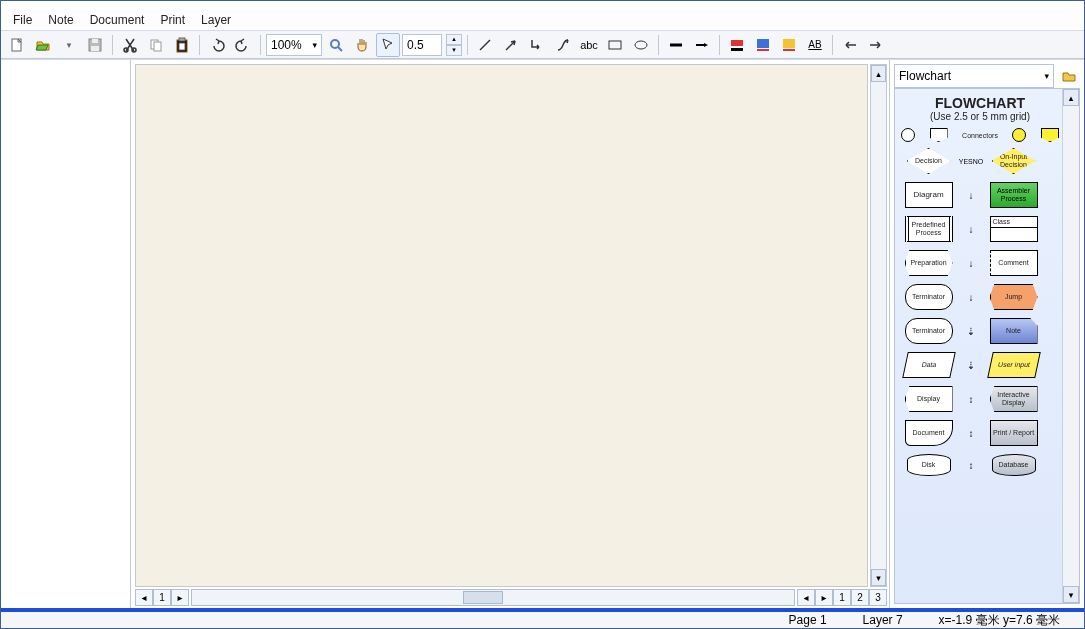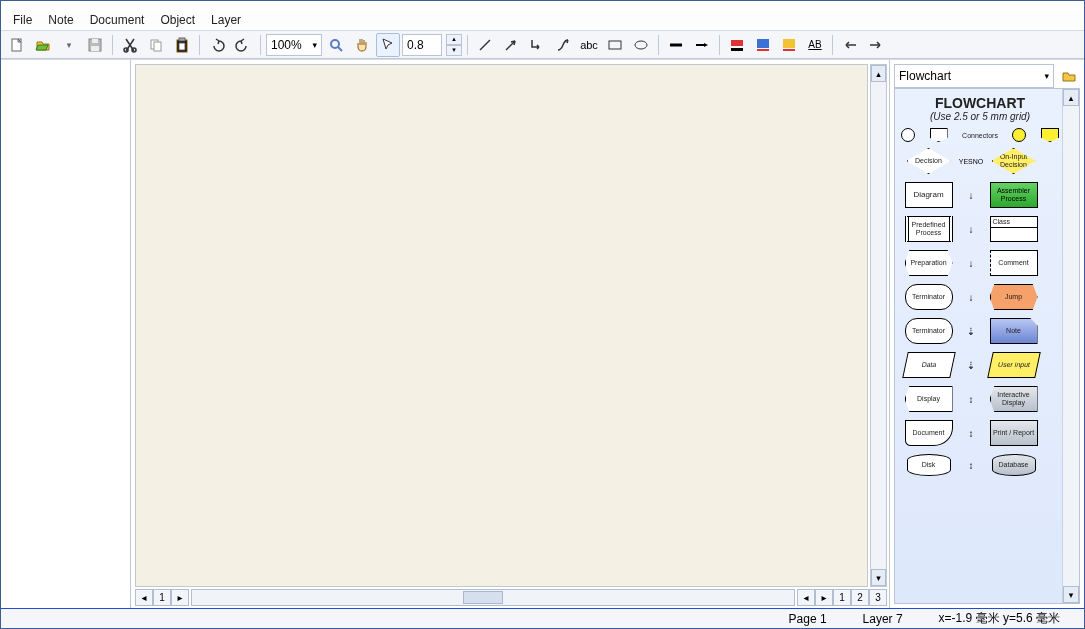--- a/index.html
+++ b/index.html
@@ -47,21 +47,21 @@
   
   .palette { width:195px; border-left:1px solid #c0c8d4; display:flex; flex-direction:column;}
   .palette-hdr { height:24px; border:1px solid #b9c5d7; margin:4px; background:#fff; display:flex; align-items:center; padding:0 4px; font-size:12px;}
   .palette-hdr .arrow { margin-left:auto; font-size:9px; }
   .palette-body { flex:1; margin:0 4px 4px 4px; border:1px solid #b9c5d7; background:linear-gradient(#eaf1fe,#dde8fb); overflow:hidden; position:relative;}
   .palette-body .scroll { width:17px; position:absolute; right:0; top:0; bottom:0; background:#f0f3f8; border-left:1px solid #c7d2e2;}
   .palette-body .scroll .arrow { height:17px; border:1px solid #b1bed2; background:#e6ecf5; font-size:9px; display:flex; align-items:center; justify-content:center;}
   .palette-content { padding:6px 20px 6px 6px; font-size:10px; color:#222; }
   .palette-content .ph { text-align:center; font-family:"Times New Roman",serif;}
   .palette-content .ph .h1{ font-size:14px; font-weight:bold;}
-  .palette-content .ph .h2{ font-style:italic; font-size:10px;}
+  .palette-content .ph .h2{ font-size:10px;}
   .prow { display:flex; align-items:center; justify-content:space-between; margin-top:6px;}
   .shape { background:#fff; border:1px solid #000; display:flex; align-items:center; justify-content:center; font-size:8px; text-align:center; line-height:1.1;}
   .shape.box { width:48px; height:26px;}
   .shape.diamond { width:44px; height:26px; transform:skewX(0); clip-path:polygon(50% 0,100% 50%,50% 100%,0 50%); }
   .shape.yellow { background:#ffef66;}
   .shape.green { background:linear-gradient(#64d264,#2da82d); color:#000;}
   .shape.orange { background:#f6a06a;}
   .shape.blue { background:linear-gradient(#b7c6f3,#6c85d2);}
   .shape.terminator { border-radius:12px;}
   .shape.parallelogram { transform:skewX(-12deg);}
@@ -73,38 +73,38 @@
   .shape.db3d { background:linear-gradient(#e4e7ec,#b8c0cb);}
   .arrowv { width:14px; display:flex; align-items:center; justify-content:center; color:#000;}
   .col3 { display:grid; grid-template-columns:55px 30px 55px; align-items:center; justify-items:center; row-gap:8px; margin-top:6px;}
   .tiny { font-size:7px;}
   .circle { width:14px; height:14px; border:1px solid #000; border-radius:50%; background:#fff;}
   .circle.y { background:#ffef33;}
   .pent { width:18px; height:14px; border:1px solid #000; background:#fff; clip-path:polygon(0 0,100% 0,100% 70%,50% 100%,0 70%);}
   .pent.y { background:#ffef33;}
 
   
-  .statusbar { height:20px; border-top:1px solid #1d4ed8; background:#f4f6fa; display:flex; align-items:center; font-size:12px; padding:0 6px;}
+  .statusbar { height:20px; border-top:4px solid #1d4ed8; background:#f4f6fa; display:flex; align-items:center; font-size:12px; padding:0 6px;}
   .statusbar .spacer { flex:1;}
   .statusbar .cell { padding:0 18px;}
 
   .dim { color:#999; }
   svg.iconline { stroke:#333; fill:none; stroke-width:1.5;}
 </style>
 </head>
 <body>
 
 <div class="window">
 
 
   <div class="menubar">
     <div class="menu-item">File</div>
     <div class="menu-item">Note</div>
     <div class="menu-item">Document</div>
-    <div class="menu-item">Object</div>
+    <div class="menu-item">Print</div>
     <div class="menu-item">Layer</div>
   </div>
 
   <div class="toolbar">
     <div class="tbtn">
         <svg class="icon16" viewBox="0 0 16 16">
           <rect x="3" y="2" width="9" height="12" fill="#fff" stroke="#666"></rect>
           <polyline points="9,2 12,5 9,5 9,2" fill="#ddd" stroke="#666"></polyline>
         </svg>
       </div>
@@ -171,21 +171,21 @@
         <svg class="icon16" viewBox="0 0 16 16">
           <path d="M6 2v6M8 2v6M10 3v5M4 6v4c0 3 2 4 4 4s4-1 4-4V5" fill="#ffe2b0" stroke="#8a5a10"></path>
         </svg>
       </div>
     <div class="tbtn" style="border-color:#a8bedd;background:#eaf2ff">
         <svg class="icon16" viewBox="0 0 16 16">
           <path d="M3 2l3 10 2-4 4-2z" fill="#fff" stroke="#333"></path>
         </svg>
       </div>
     <div class="spin">
-        <span>0.8</span>
+        <span>0.5</span>
       </div>
     <div class="spinbtns">
         <div class="sb">▴</div>
         <div class="sb">▾</div>
       </div>
     <div class="tsep"></div>
     <div class="tbtn">
         <svg class="icon16 iconline" viewBox="0 0 16 16">
           <line x1="3" y1="13" x2="13" y2="3"></line>
         </svg>
@@ -415,16 +415,16 @@
         </div>
       </div>
     </div>
 
   </div>
 
   <div class="statusbar">
     <div class="spacer"></div>
     <div class="cell">Page 1</div>
     <div class="cell">Layer 7</div>
-    <div class="cell">x=-1.9 毫米  y=5.6 毫米</div>
+    <div class="cell">x=-1.9 毫米  y=7.6 毫米</div>
   </div>
 
 </div>
 
 </body></html>

